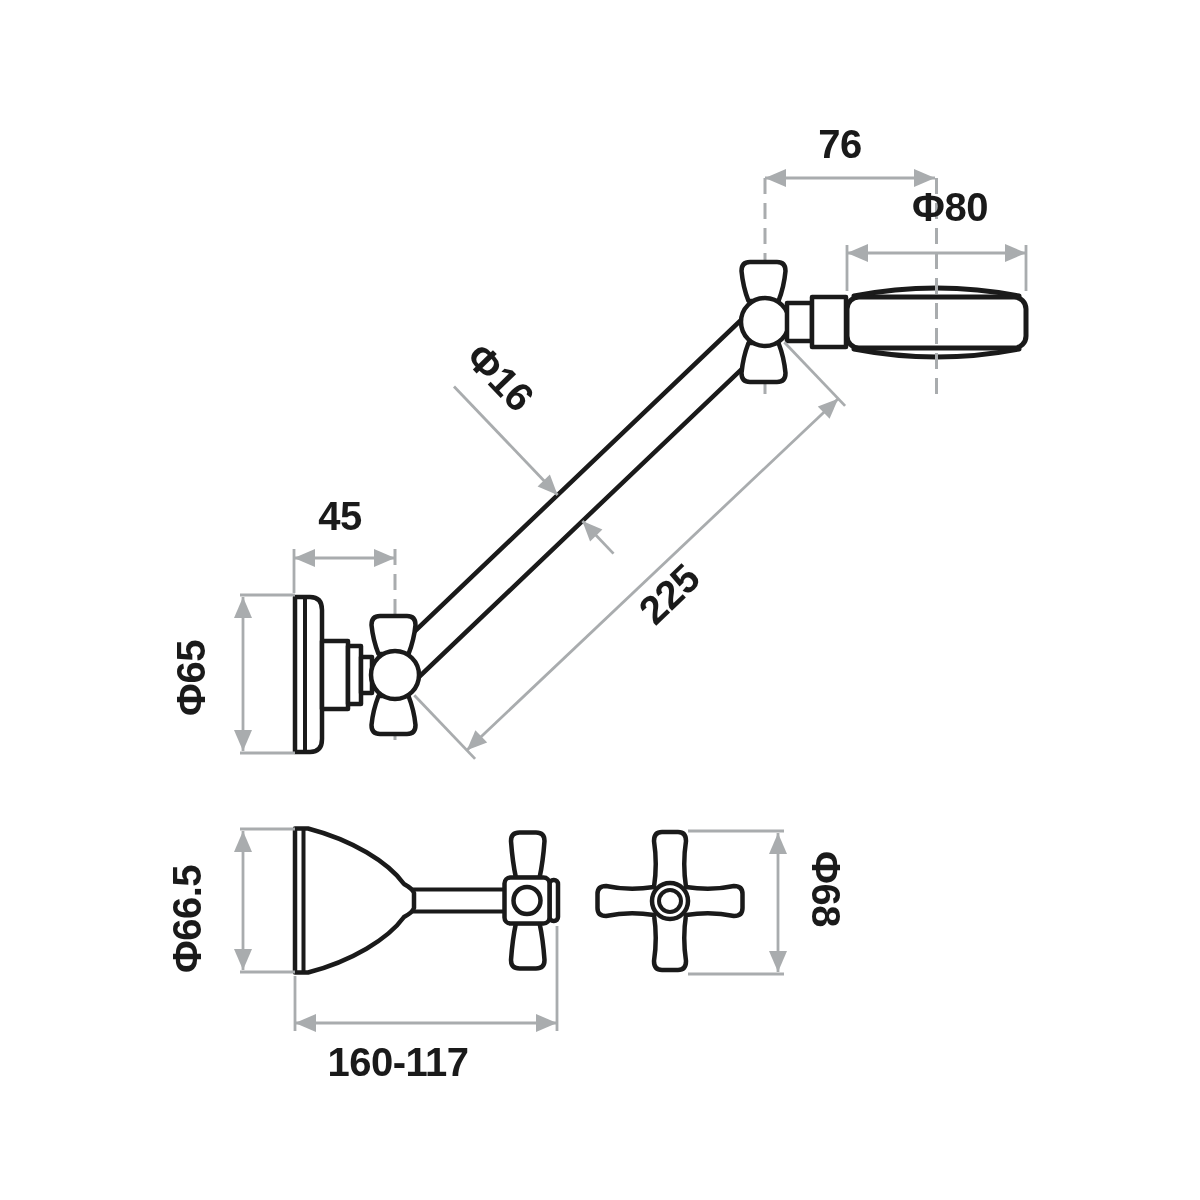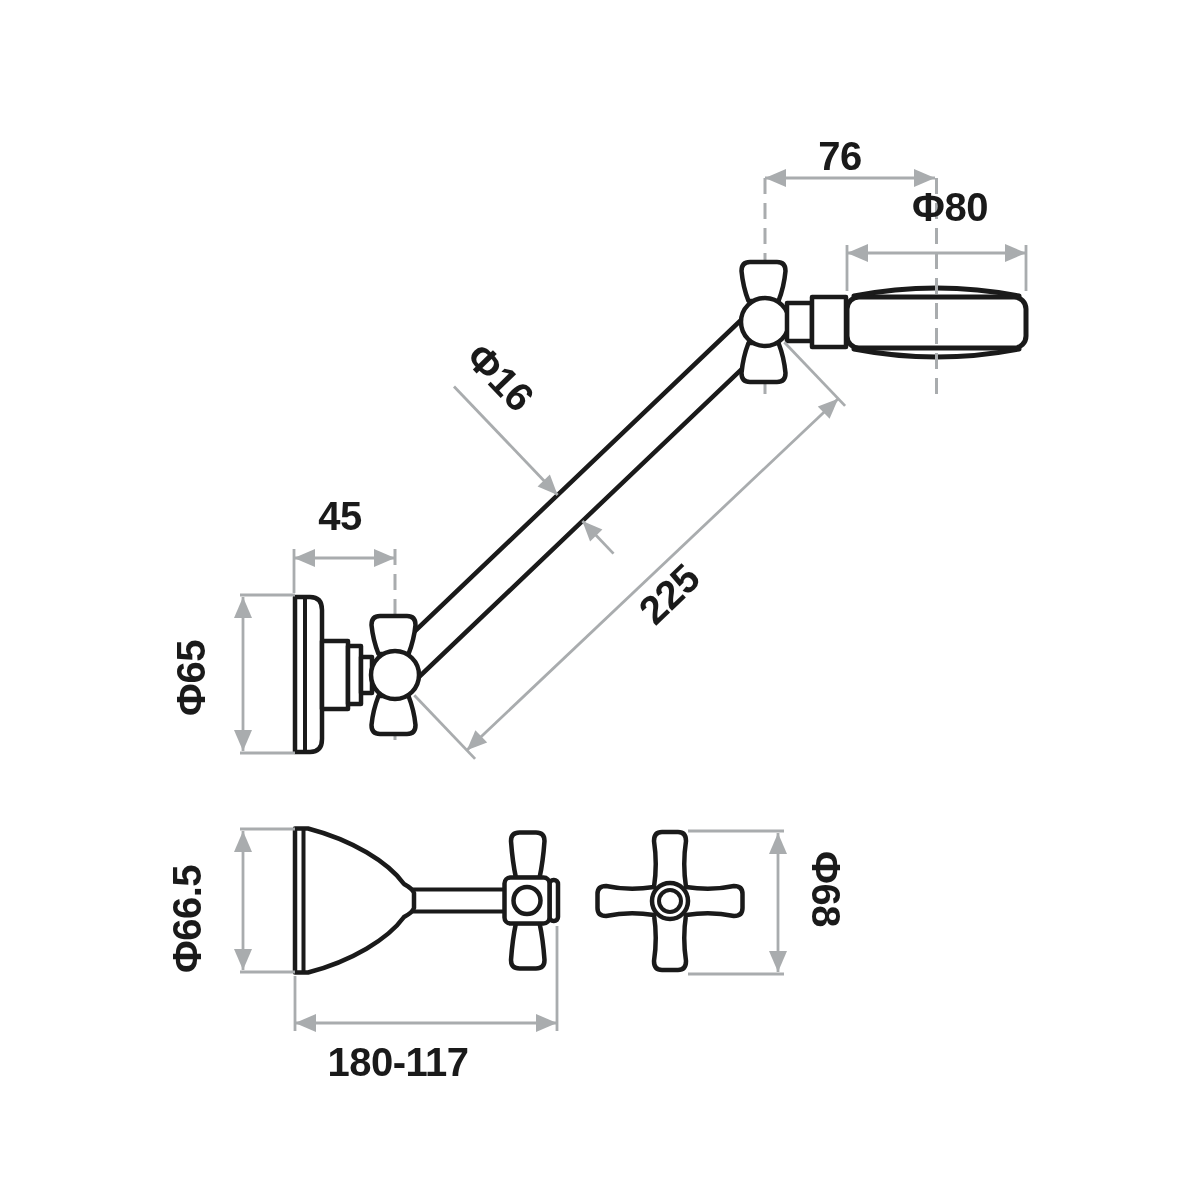--- a/index.html
+++ b/index.html
@@ -161,31 +161,31 @@
     <g>
       <line x1="778" y1="833" x2="778" y2="972"></line>
       <line x1="688" y1="831" x2="784" y2="831"></line>
       <line x1="688" y1="974" x2="784" y2="974"></line>
       <polygon points="778,833 769,854 787,854" fill="#a9acae" stroke="none"></polygon>
       <polygon points="778,972 769,951 787,951" fill="#a9acae" stroke="none"></polygon>
     </g>
   </g>
 </svg>
 
-<div class="dim-label" style="left:840px;top:144px;transform:translate(-50%,-50%);margin-top:12px;">76</div>
+<div class="dim-label" style="left:840px;top:144px;transform:translate(-50%,-50%);">76</div>
 
 <div class="dim-label" style="left:950px;top:207px;transform:translate(-50%,-50%);">Φ80</div>
 
 <div class="dim-label" style="left:500px;top:377px;transform:translate(-50%,-50%) rotate(46deg);">Φ16</div>
 
 <div class="dim-label" style="left:669px;top:594px;transform:translate(-50%,-50%) rotate(-44deg);">225</div>
 
 <div class="dim-label" style="left:340px;top:516px;transform:translate(-50%,-50%);text-align:center;">45</div>
 
 <div class="dim-label" style="left:191px;top:678px;transform:translate(-50%,-50%) rotate(-90deg);">Φ65</div>
 
 <div class="dim-label" style="left:187px;top:919px;transform:translate(-50%,-50%) rotate(-90deg);">Φ66.5</div>
 
-<div class="dim-label" style="left:398px;top:1062px;transform:translate(-50%,-50%);">180-117</div>
+<div class="dim-label" style="left:398px;top:1062px;transform:translate(-50%,-50%);">160-117</div>
 
 <div class="dim-label" style="left:826px;top:889px;transform:translate(-50%,-50%) rotate(90deg);">Φ68</div>
 
 </div>
 
 </body></html>

